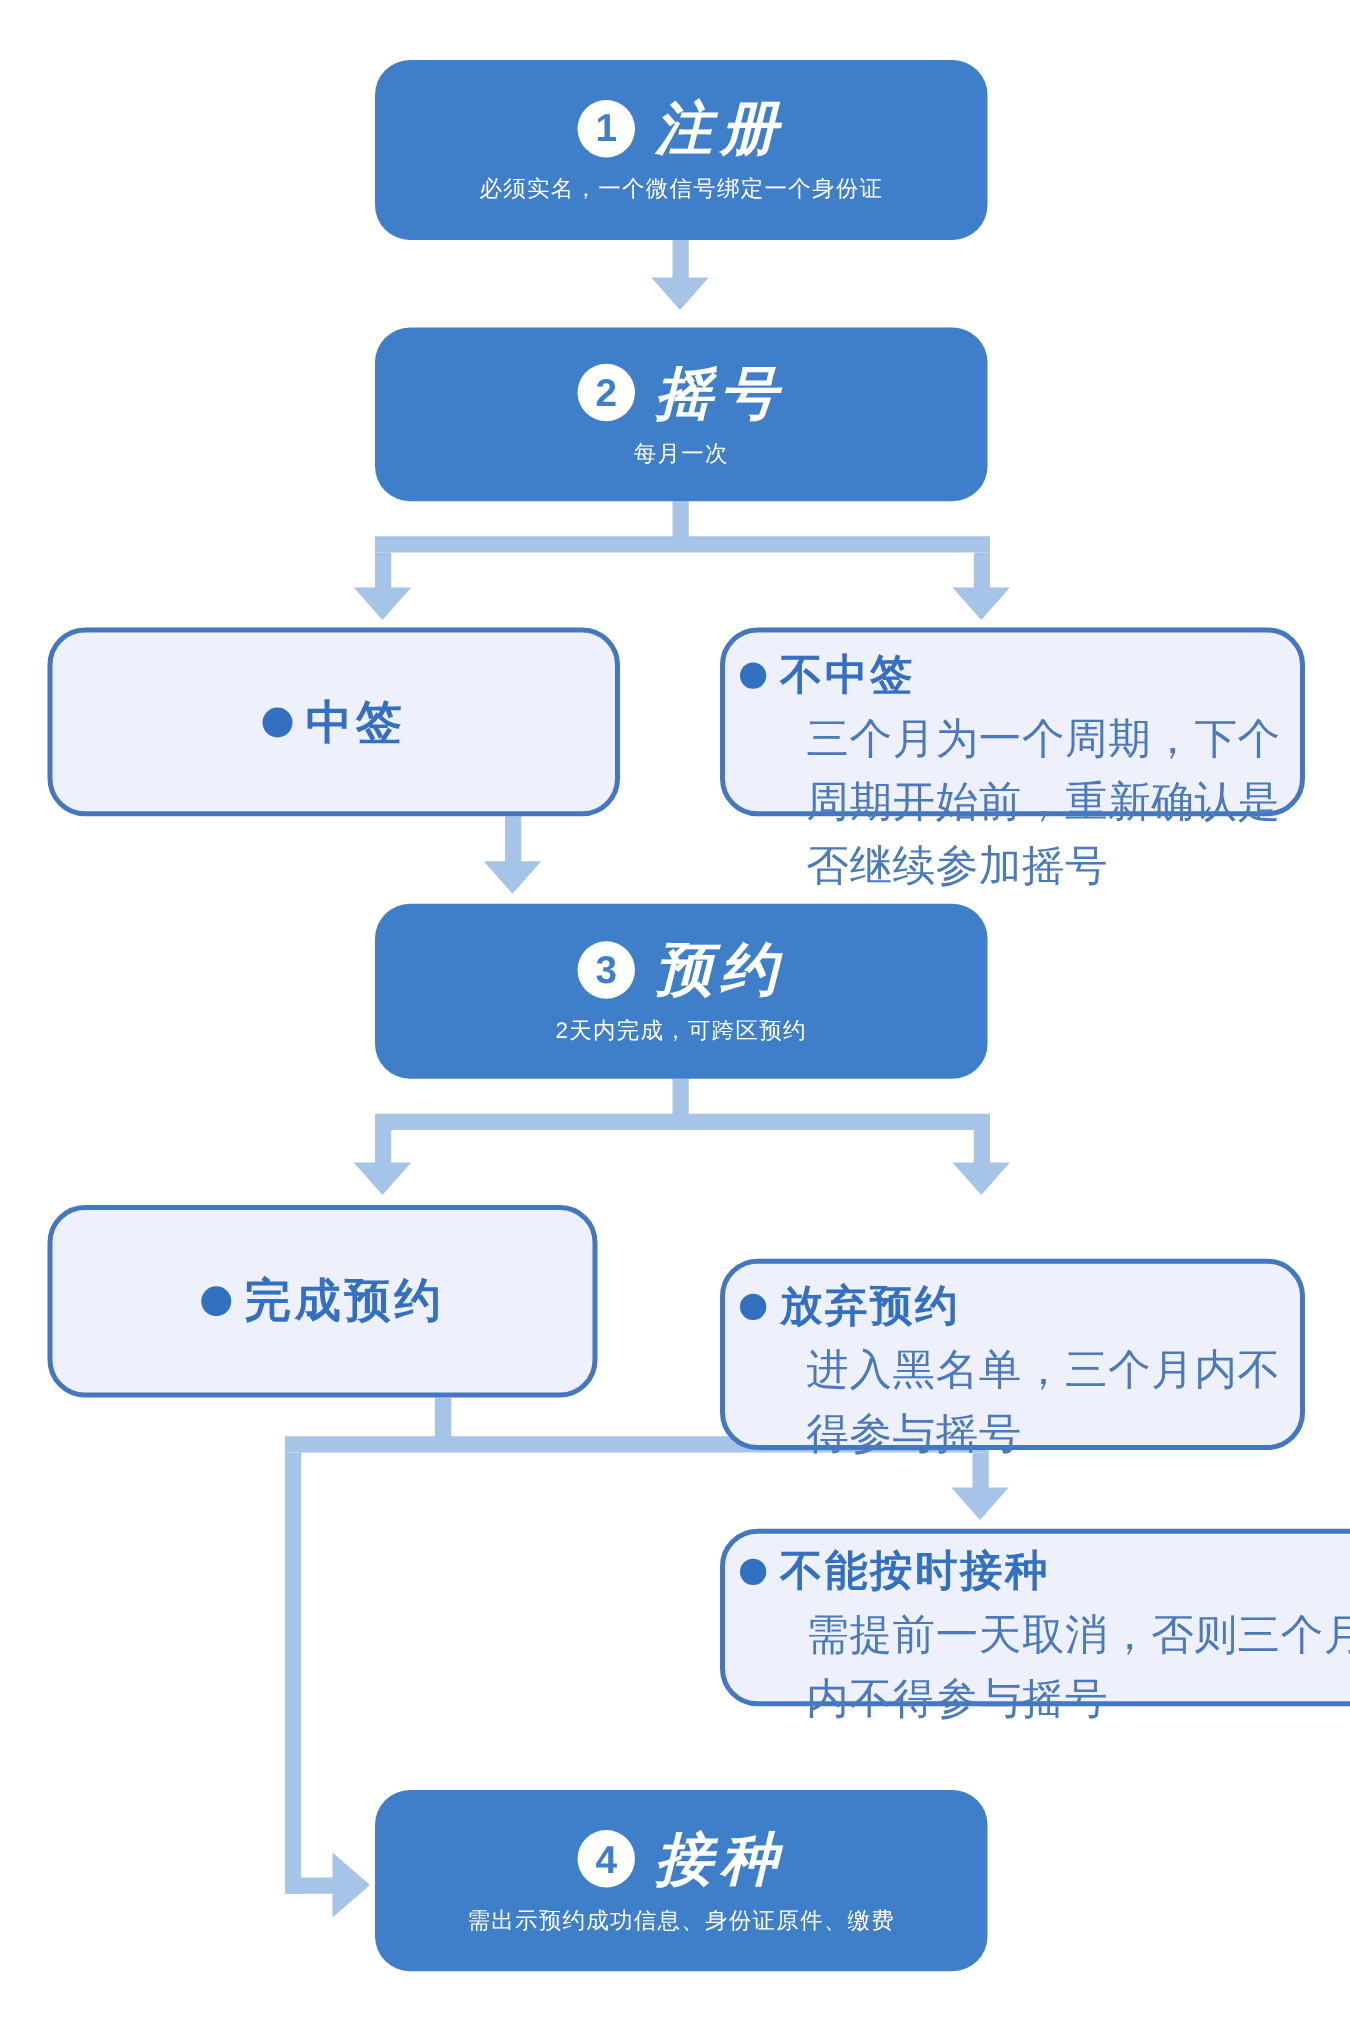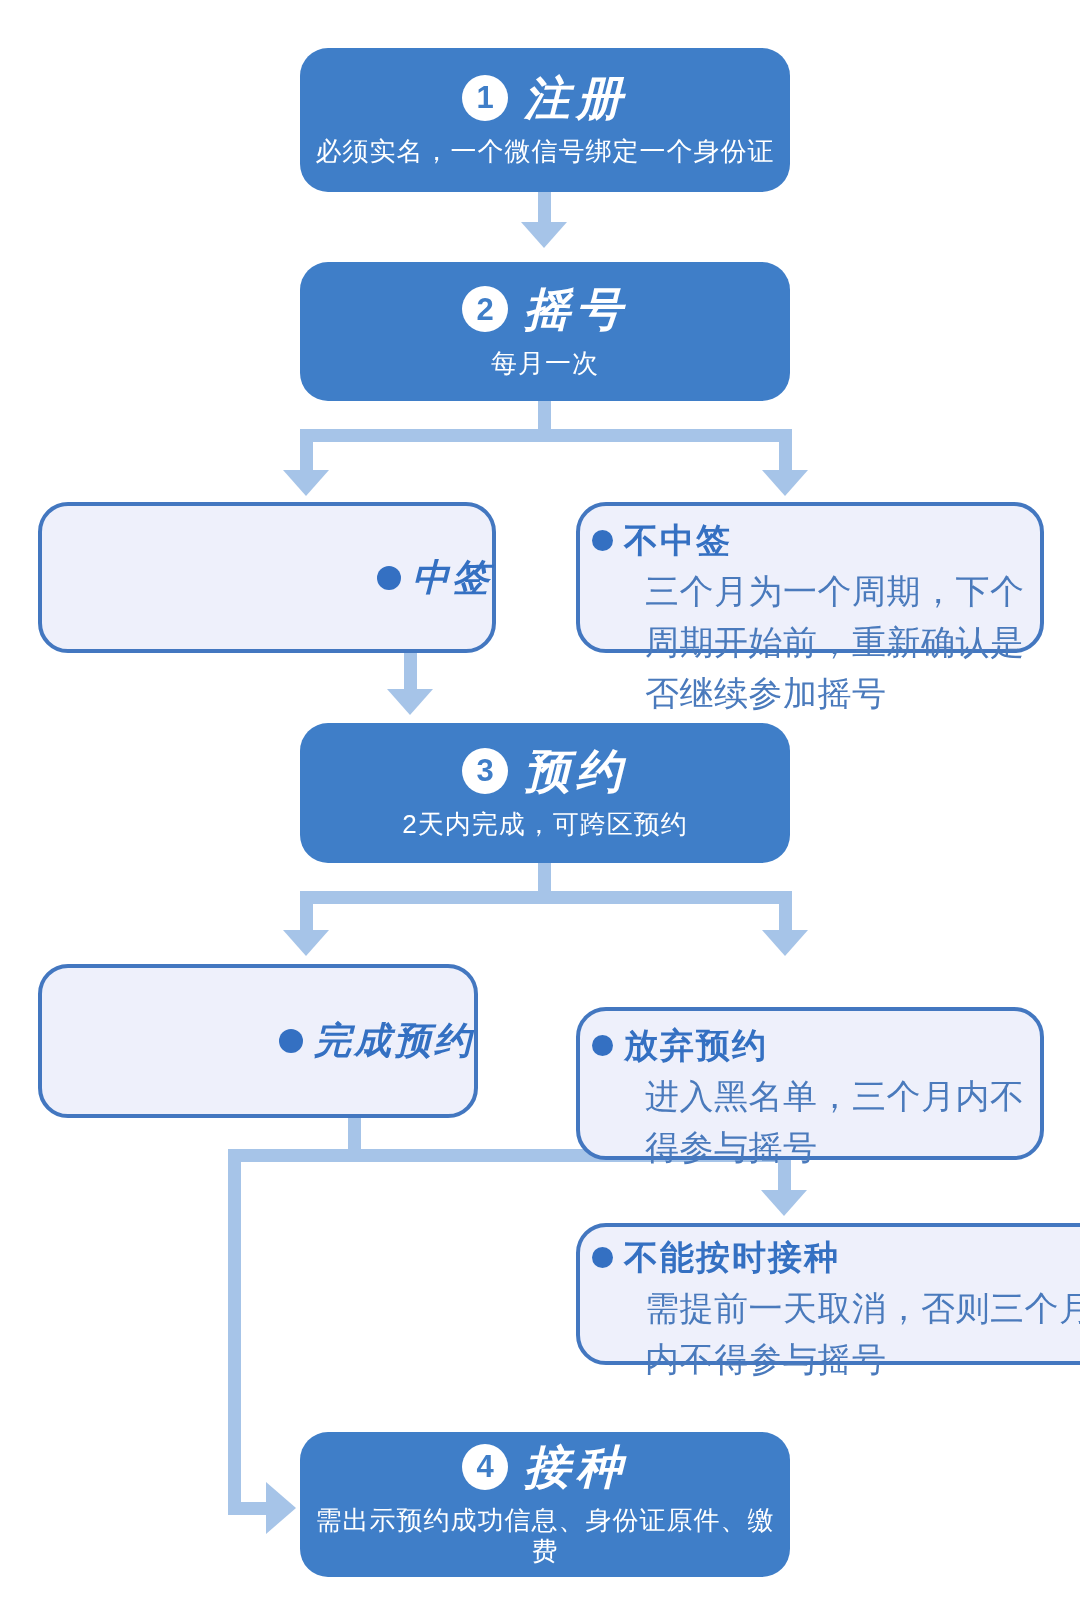--- a/index.html
+++ b/index.html
@@ -31,28 +31,28 @@
     display:flex;flex-direction:column;align-items:center;justify-content:center;
     gap:13px;padding:0 8px;box-sizing:border-box;
   }
   .step-title-row{display:flex;align-items:center;gap:16px;}
   .badge{
     width:46px;height:46px;border-radius:50%;background:#ffffff;flex:0 0 auto;
     display:flex;align-items:center;justify-content:center;
   }
   .badge-num{color:var(--primary-box-bg);font-size:31px;font-weight:bold;line-height:1;}
   .step-title{font-size:46px;font-weight:bold;letter-spacing:6px;line-height:1.1;font-style:italic;}
-  .step-sub{font-size:26px;letter-spacing:1px;line-height:1.2;text-align:center;}
+  .step-sub{font-size:18px;letter-spacing:1px;line-height:1.2;text-align:left;}
   
   .outcome{
     position:absolute;background:var(--outline-box-bg);
     border:4px solid var(--outline-box-border);border-radius:30px;
     box-sizing:border-box;color:var(--outline-title);
   }
-  .outcome.center{display:flex;align-items:center;justify-content:flex-end;font-style:italic;}
+  .outcome.center{display:flex;align-items:center;justify-content:center;}
   .outcome.detail{padding:12px 14px 0 12px;}
   .outcome-title-row{display:flex;align-items:center;gap:11px;}
   .bullet{width:21px;height:21px;border-radius:50%;background:var(--outline-title);flex:0 0 auto;}
   .outcome.center .bullet{width:24px;height:24px;}
   .outcome.center .outcome-title{font-size:37px;font-weight:bold;letter-spacing:3px;}
   .outcome.detail .outcome-title{font-size:34px;font-weight:bold;letter-spacing:2px;line-height:1.3;}
   .outcome-body{
     margin-left:53px;margin-top:4px;color:var(--outline-body);
     font-size:34px;line-height:1.5;letter-spacing:0.5px;
   }

